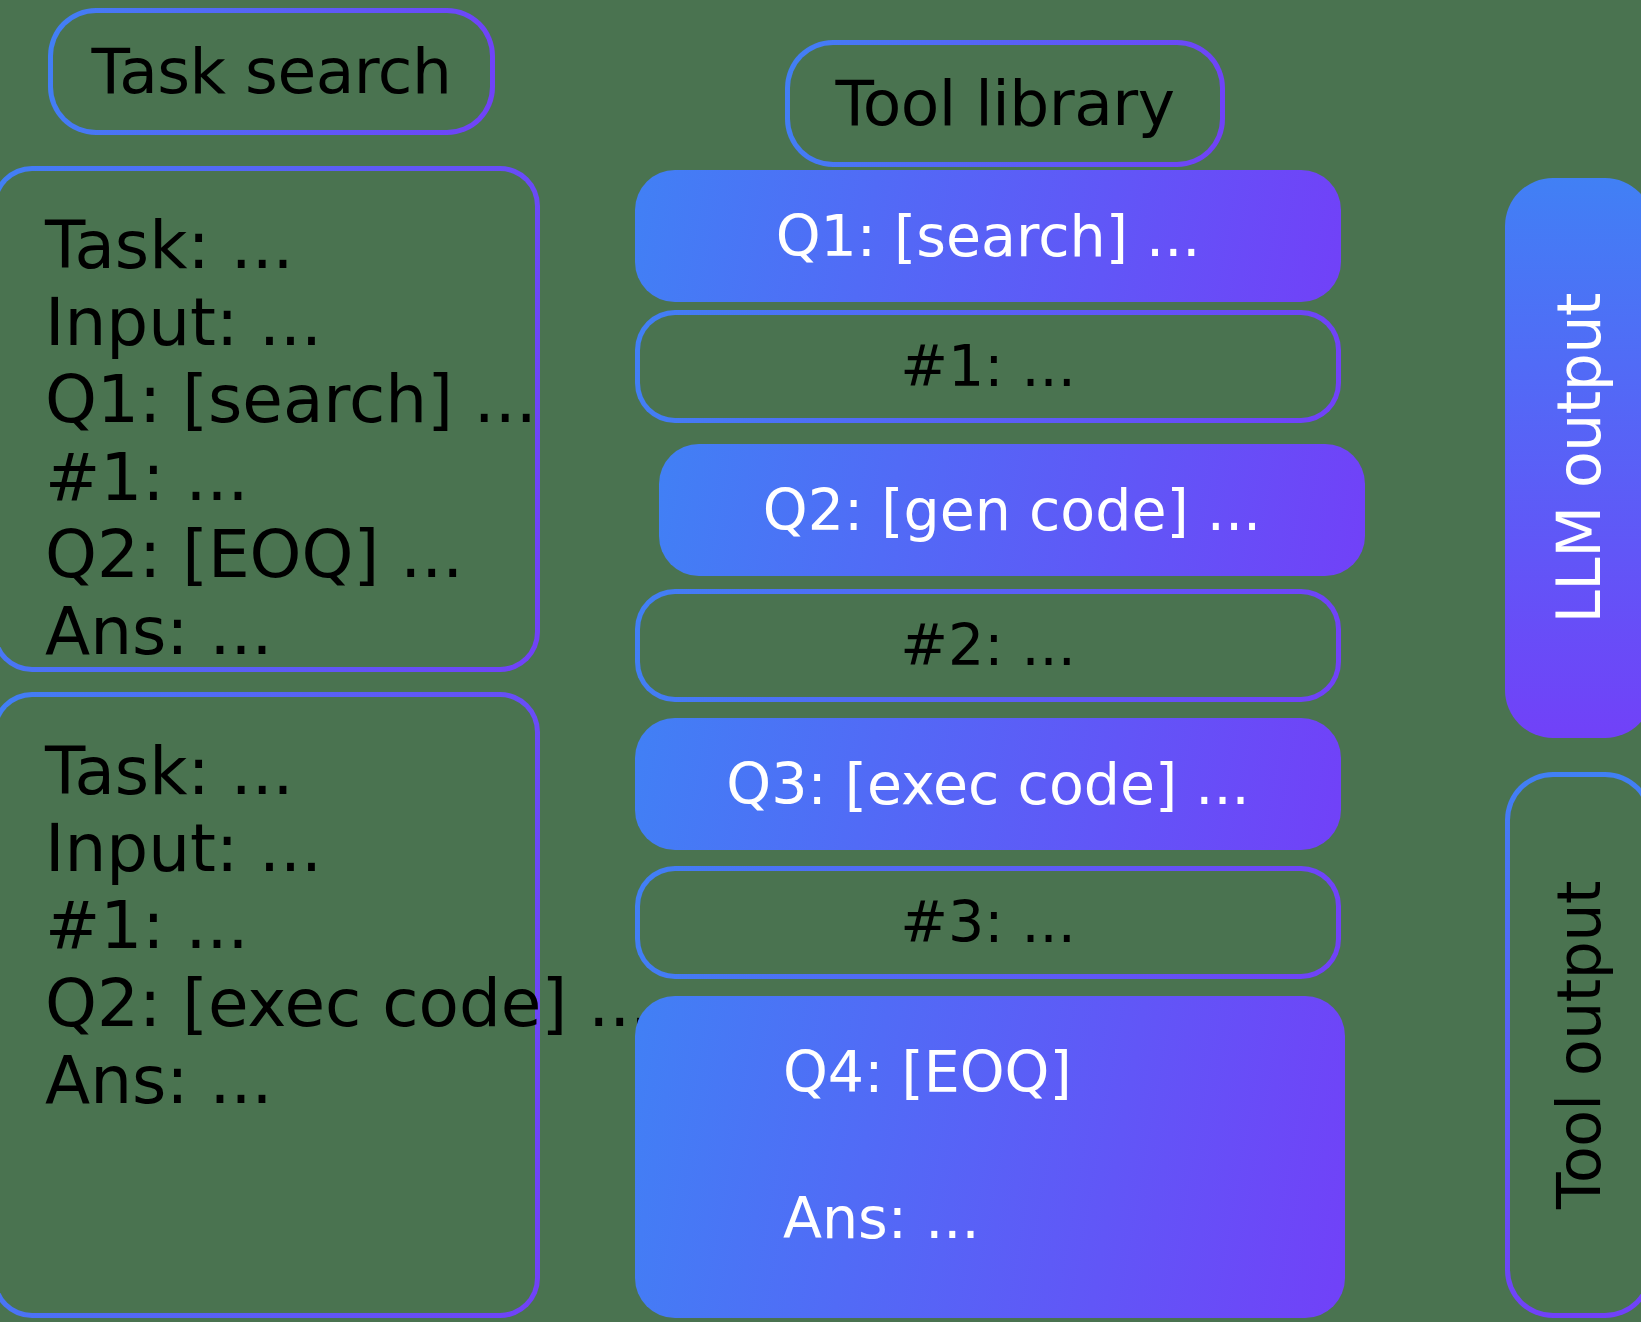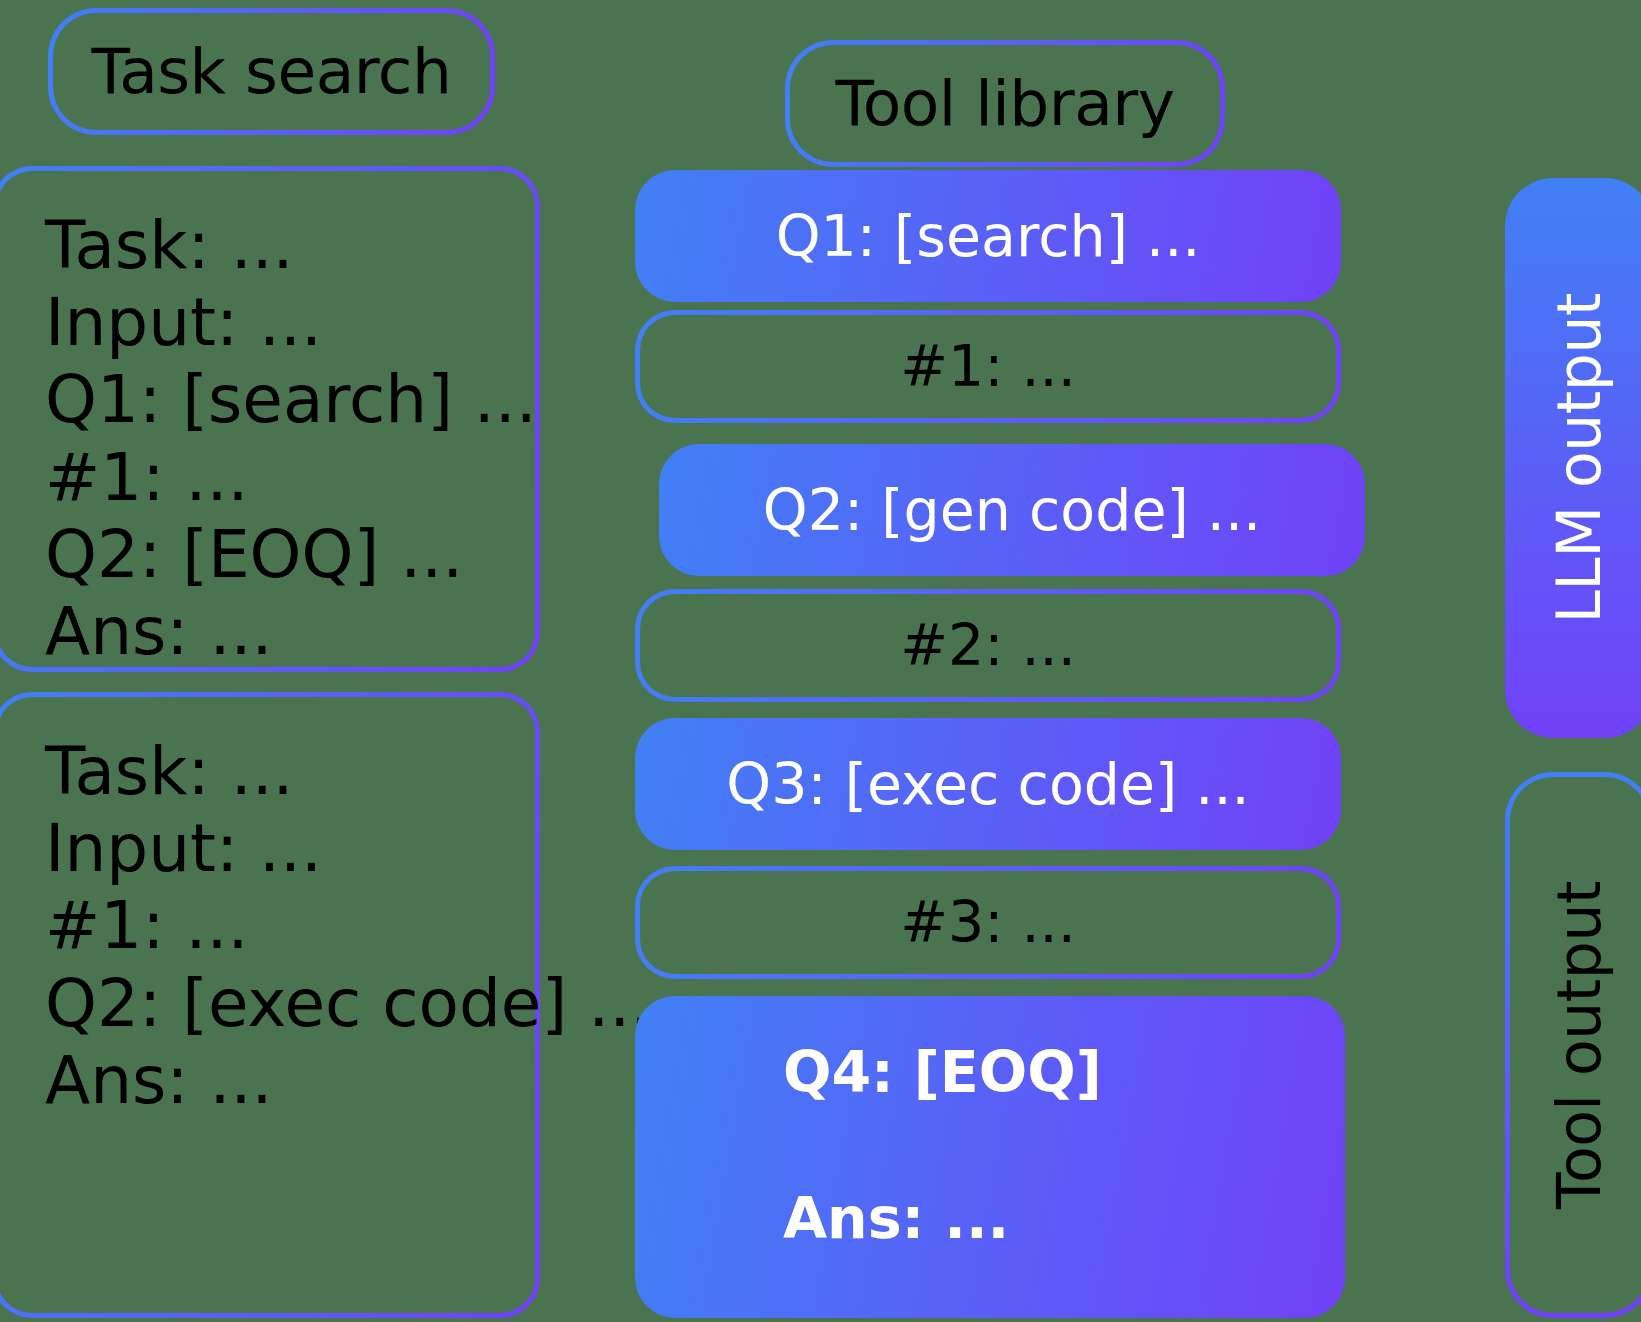--- a/index.html
+++ b/index.html
@@ -83,21 +83,20 @@
   #tool-bar-r2 { left: 635px; top: 589px; width: 706px; height: 113px; }
   #tool-bar-q3 { left: 635px; top: 718px; width: 706px; height: 132px; }
   #tool-bar-r3 { left: 635px; top: 866px; width: 706px; height: 113px; }
 
   
   #tool-bar-q4 {
     left: 635px; top: 996px; width: 710px; height: 322px;
     border-radius: 40px;
     padding: 42px 16px 0 148px;
     display: block;
-    font-weight: bold;
   }
   #tool-bar-q4 .tool-bar-label {
     display: block;
     color: #ffffff;
     text-align: left;
   }
   #tool-bar-q4 .spacer { height: 78px; }
 
   
   .legend-pill {

